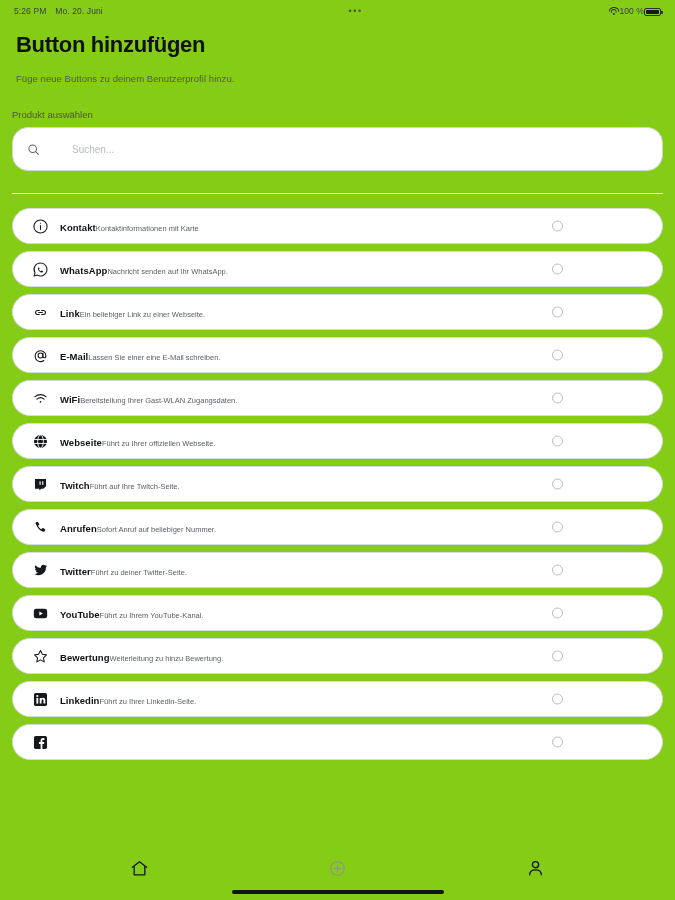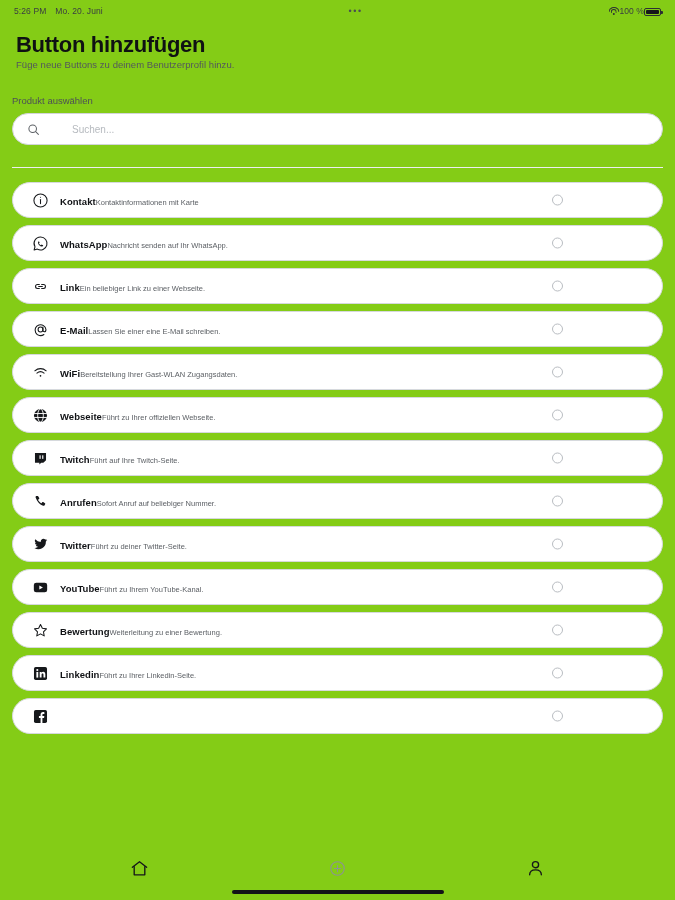--- a/index.html
+++ b/index.html
@@ -59,35 +59,35 @@
   
   .header { padding: 10px 16px 0 16px; }
   .page-title {
     font-size: 22px;
     font-weight: bold;
     letter-spacing: -0.3px;
     color: #0f1113;
     line-height: 1.2;
   }
   .page-subtitle {
-    margin-top: 1px;
+    margin-top: 15px;
     font-size: 9.5px;
     color: #53575c;
     letter-spacing: .05px;
   }
 
   
   .section-label {
     margin: 25px 16px 7px 12px;
     font-size: 9.5px;
     color: #4d5156;
   }
   .search-wrap { padding: 0 12px; }
   .search-box {
-    height: 32px;
+    height: 44px;
     border: 1px solid #d2d5d9;
     border-radius: 16px;
     display: flex;
     align-items: center;
     padding: 0 14px;
     background: #fff;
   }
   .search-icon { flex: 0 0 auto; display: flex; align-items: center; color: #5c6065; }
   .search-input {
     flex: 1;
@@ -347,21 +347,21 @@
         </span>
         <span class="opt-text"><span class="opt-title">YouTube</span><span class="opt-desc">Führt zu Ihrem YouTube-Kanal.</span></span>
         <span class="opt-radio"></span>
       </div>
       <div class="option-card">
         <span class="opt-icon">
           <svg width="17" height="17" viewBox="0 0 24 24" fill="none" stroke="#16181b" stroke-width="1.5" stroke-linecap="round" stroke-linejoin="round">
             <path d="m12 3.6 2.6 5.3 5.8.8-4.2 4.1 1 5.8-5.2-2.8-5.2 2.8 1-5.8-4.2-4.1 5.8-.8z"></path>
           </svg>
         </span>
-        <span class="opt-text"><span class="opt-title">Bewertung</span><span class="opt-desc">Weiterleitung zu einer Bewertung.</span></span>
+        <span class="opt-text"><span class="opt-title">Bewertung</span><span class="opt-desc">Weiterleitung zu hinzu Bewertung.</span></span>
         <span class="opt-radio"></span>
       </div>
       <div class="option-card">
         <span class="opt-icon">
           <svg width="17" height="17" viewBox="0 0 24 24" fill="none">
             <rect x="2.8" y="2.8" width="18.4" height="18.4" rx="2.4" fill="#16181b" stroke="none"></rect>
             <rect x="6.2" y="9.8" width="2.6" height="8" fill="#fff"></rect>
             <circle cx="7.5" cy="7.1" r="1.5" fill="#fff"></circle>
             <path d="M10.9 17.8v-8h2.5v1.1c.5-.8 1.4-1.3 2.5-1.3 2 0 2.9 1.3 2.9 3.5v4.7h-2.6v-4.2c0-1.1-.4-1.7-1.3-1.7-.9 0-1.4.6-1.4 1.7v4.2z" fill="#fff"></path>
           </svg>

